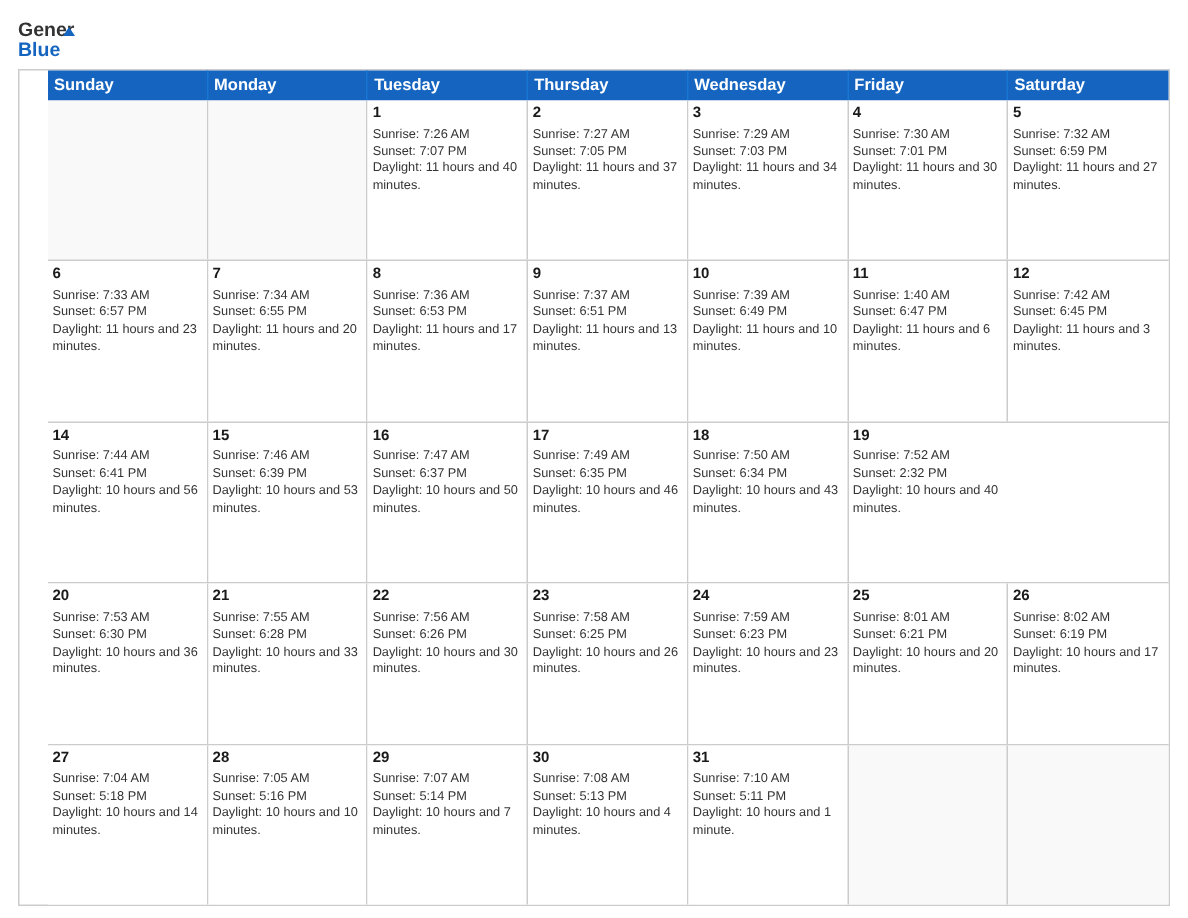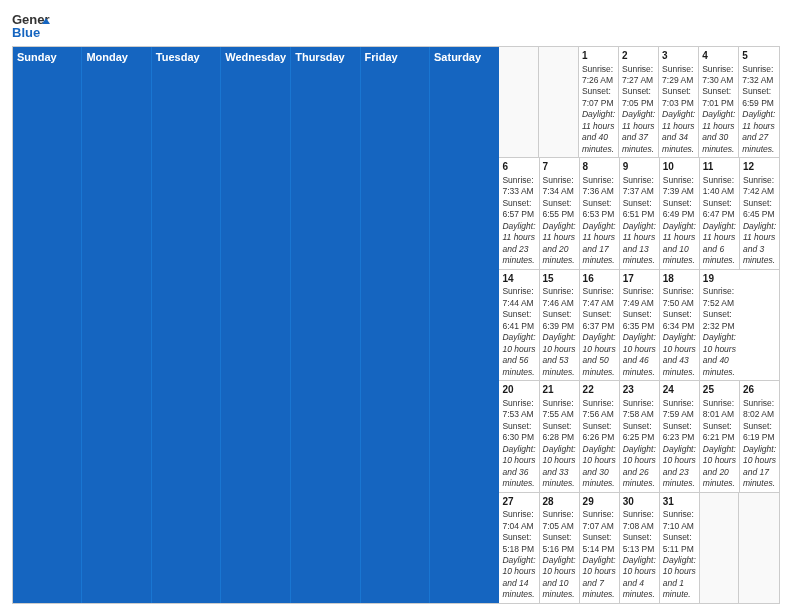--- a/index.html
+++ b/index.html
@@ -37,22 +37,23 @@
       color: #1a1a1a;
       line-height: 1.1;
     }
     .location {
       font-size: 13px;
       color: #444;
     }
     .calendar {
       flex: 1;
       display: flex;
-      flex-direction: row;
+      flex-direction: column;
       border: 1px solid #ccc;
+      padding-left: 19px;
     }
     .cal-header {
       display: grid;
       grid-template-columns: repeat(7, 1fr);
       background: #1565C0;
     }
     .cal-header-cell {
       color: #fff;
       font-size: 11px;
       font-weight: bold;
@@ -86,21 +87,21 @@
     .cal-cell.empty { background: #f9f9f9; }
     .cal-cell .day-num {
       font-size: 10px;
       font-weight: bold;
       color: #1a1a1a;
       display: block;
       margin-bottom: 1px;
     }
     .cal-cell .sunrise { color: #333; }
     .cal-cell .sunset  { color: #333; }
-    .cal-cell .daylight { color: #333; font-style: italic; }
+    .cal-cell .daylight { color: #333; }
   </style>
 </head>
 <body>
 
 <div class="page">
   <div class="header">
     <div class="logo">
       <div style="display:flex;align-items:center;gap:2px;">
         <svg width="38" height="32" viewBox="0 0 38 32">
           <text x="0" y="14" font-size="13" font-weight="bold" fill="#333" font-family="Arial">General</text>
@@ -113,22 +114,22 @@
       <div class="month-title"></div>
       <div class="location"></div>
     </div>
   </div>
 
   <div class="calendar">
     <div class="cal-header">
     <div class="cal-header-cell">Sunday</div>
         <div class="cal-header-cell">Monday</div>
         <div class="cal-header-cell">Tuesday</div>
+        <div class="cal-header-cell">Thursday</div>
         <div class="cal-header-cell">Wednesday</div>
-        <div class="cal-header-cell">Thursday</div>
         <div class="cal-header-cell">Friday</div>
         <div class="cal-header-cell">Saturday</div>
       </div>
     <div class="cal-body">
     <div class="cal-row">
           <div class="cal-cell empty"></div>
           <div class="cal-cell empty"></div>
           <div class="cal-cell">
             <span class="day-num">1</span>
             <div class="sunrise">Sunrise: 7:26 AM</div>

